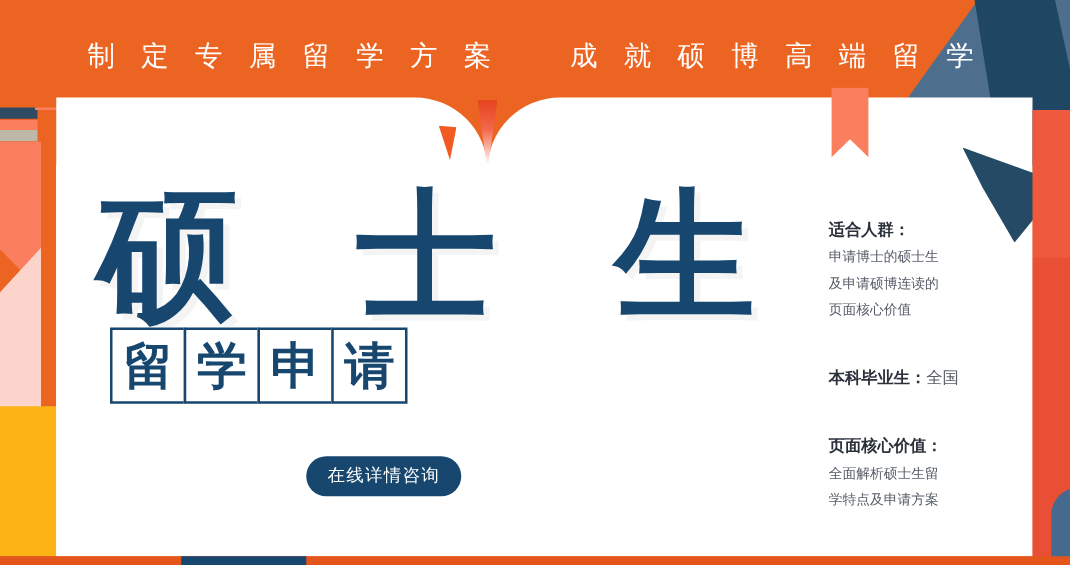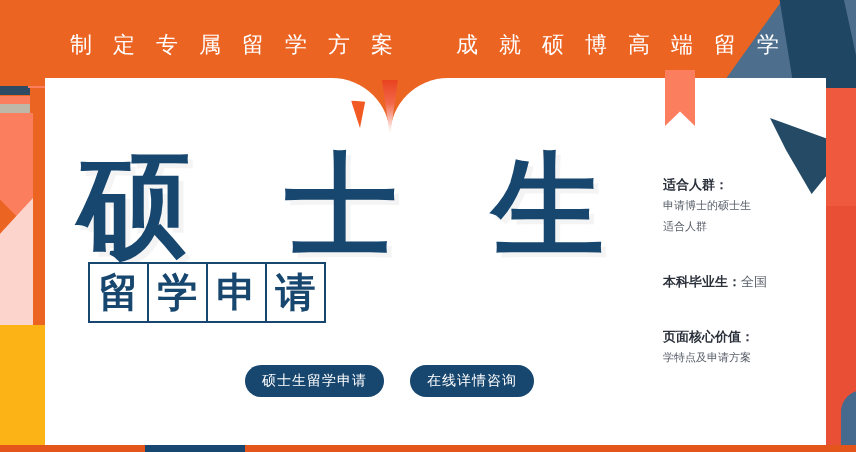--- a/index.html
+++ b/index.html
@@ -140,44 +140,45 @@
   <div id="headline-accent"></div>
 
   <div id="subtitle-row">
     <div class="sub-cell">留</div>
     <div class="sub-cell">学</div>
     <div class="sub-cell">申</div>
     <div class="sub-cell">请</div>
   </div>
 
   <div id="cta-row">
-    <button class="cta">硕士生留学申请</button>
     <button class="cta">在线详情咨询</button>
   </div>
 
   <div id="info-panel">
 
     <div class="info-block">
       <div class="info-title">
         <span>适合人群：</span><span class="inline-val"></span>
       </div>
       <div class="info-line">申请博士的硕士生</div>
-      <div class="info-line">适合人群</div>
+      <div class="info-line">及申请硕博连读的</div>
+      <div class="info-line">页面核心价值</div>
     </div>
 
     <div class="info-block">
       <div class="info-title">
         <span>本科毕业生：</span><span class="inline-val">全国</span>
       </div>
     </div>
 
     <div class="info-block">
       <div class="info-title">
         <span>页面核心价值：</span><span class="inline-val"></span>
       </div>
+      <div class="info-line">全面解析硕士生留</div>
       <div class="info-line">学特点及申请方案</div>
     </div>
 
   </div>
 
   <div id="bottom-strip"></div>
   <div id="bottom-navy"></div>
 
 </div>
 

